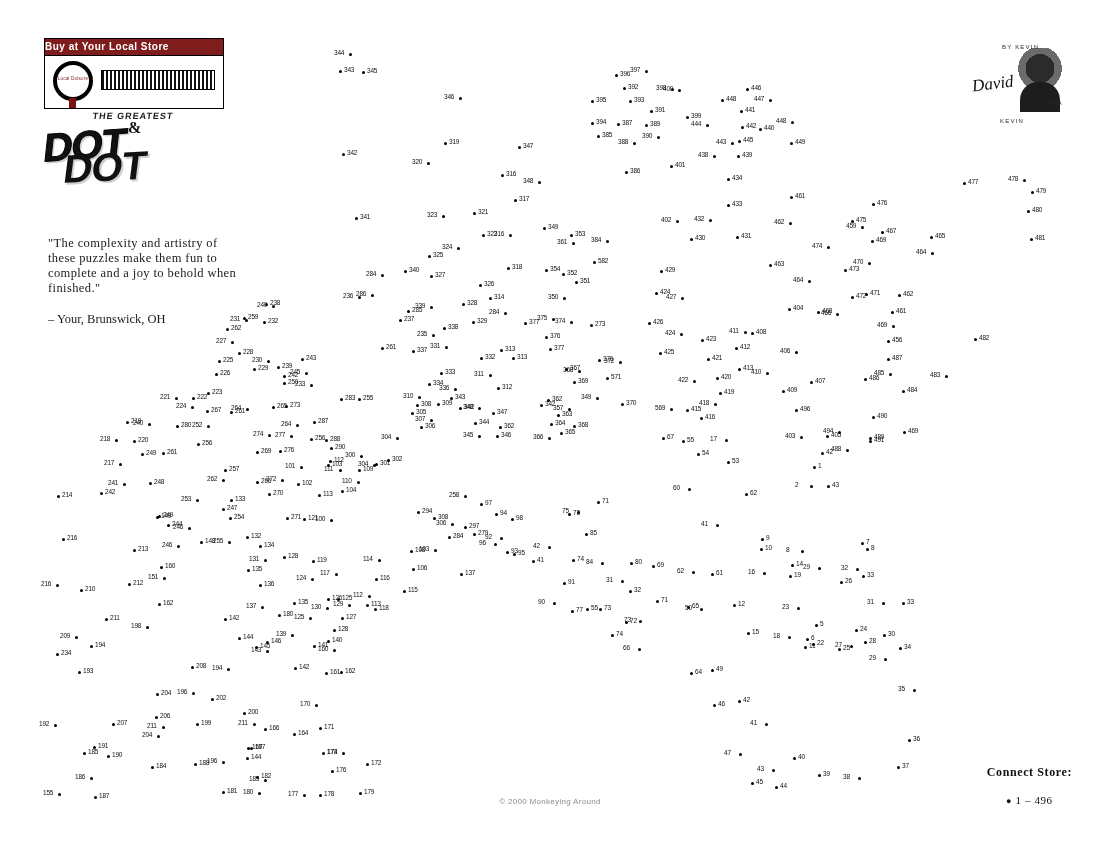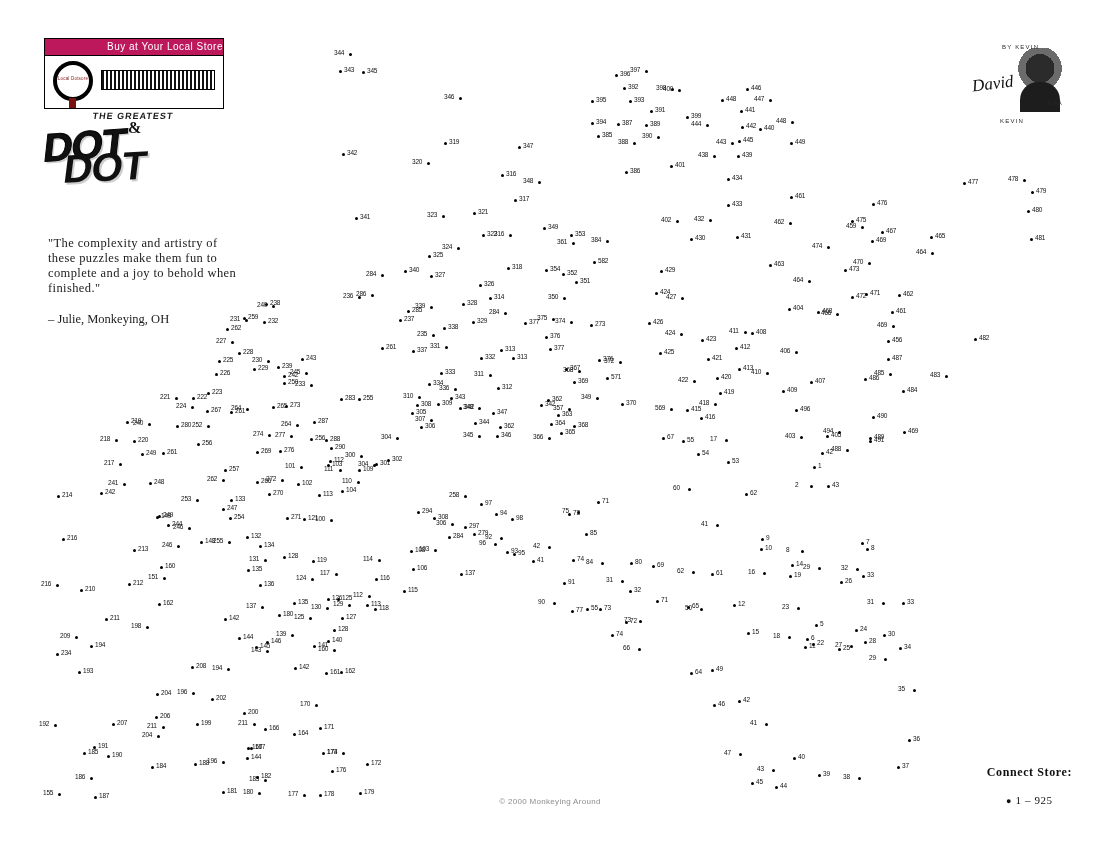--- a/index.html
+++ b/index.html
@@ -25,28 +25,28 @@
   
   .logo-block {
     position: absolute;
     left: 44px;
     top: 38px;
     width: 188px;
   }
   .store-banner {
     width: 178px;
     height: 16px;
-    background: #be185d;
+    background: #7f1d1d;
     border: 1px solid #000;
     color: #ffffff;
     font-family: "Liberation Sans", sans-serif;
-    font-weight: normal;
+    font-weight: bold;
     font-size: 10px;
     letter-spacing: 0.5px;
-    text-align: right;
+    text-align: left;
     line-height: 16px;
     overflow: hidden;
   }
   .store-box {
     width: 178px;
     height: 52px;
     border: 1px solid #000;
     border-top: none;
     position: relative;
     background: #fff;
@@ -292,21 +292,21 @@
     </div>
     <div class="greatest">THE GREATEST</div>
     <div class="dotlogo">
       <div class="big">DOT</div>
       <div class="amp">&amp;</div>
       <div class="big2">DOT</div>
     </div>
   </div>
 
   <div class="quote">"The complexity and artistry of these puzzles make them fun to complete and a joy to behold when finished."</div>
-  <div class="quote-attr">– Julie, Monkeying, OH</div>
+  <div class="quote-attr">– Your, Brunswick, OH</div>
 
   <div class="artist">
     <div class="artist-photo"></div>
     <div class="artist-top-text">BY KEVIN</div>
     <div class="artist-bottom-text">KEVIN</div>
     <div class="artist-usa">USA</div>
     <div class="artist-sig">David</div>
   </div>
 
   <div class="puzzle" id="puzzle-canvas">
@@ -1245,19 +1245,19 @@
       <div class="dot" style="left: 512px; top: 357px;"></div>
       <div class="dot-label" style="left: 517px; top: 353px;">313</div>
       <div class="dot" style="left: 540px; top: 404px;"></div>
       <div class="dot-label" style="left: 545px; top: 400px;">342</div>
     </div>
 
   <div class="legend">
     <div class="legend-title">Connect Store:</div>
     <div class="legend-range">
       <span class="bullet">●</span>
-      <span>1 – 925</span>
+      <span>1 – 496</span>
     </div>
   </div>
 
   <div class="footer">© 2000 Monkeying Around</div>
 
 </div>
 
 </body></html>

